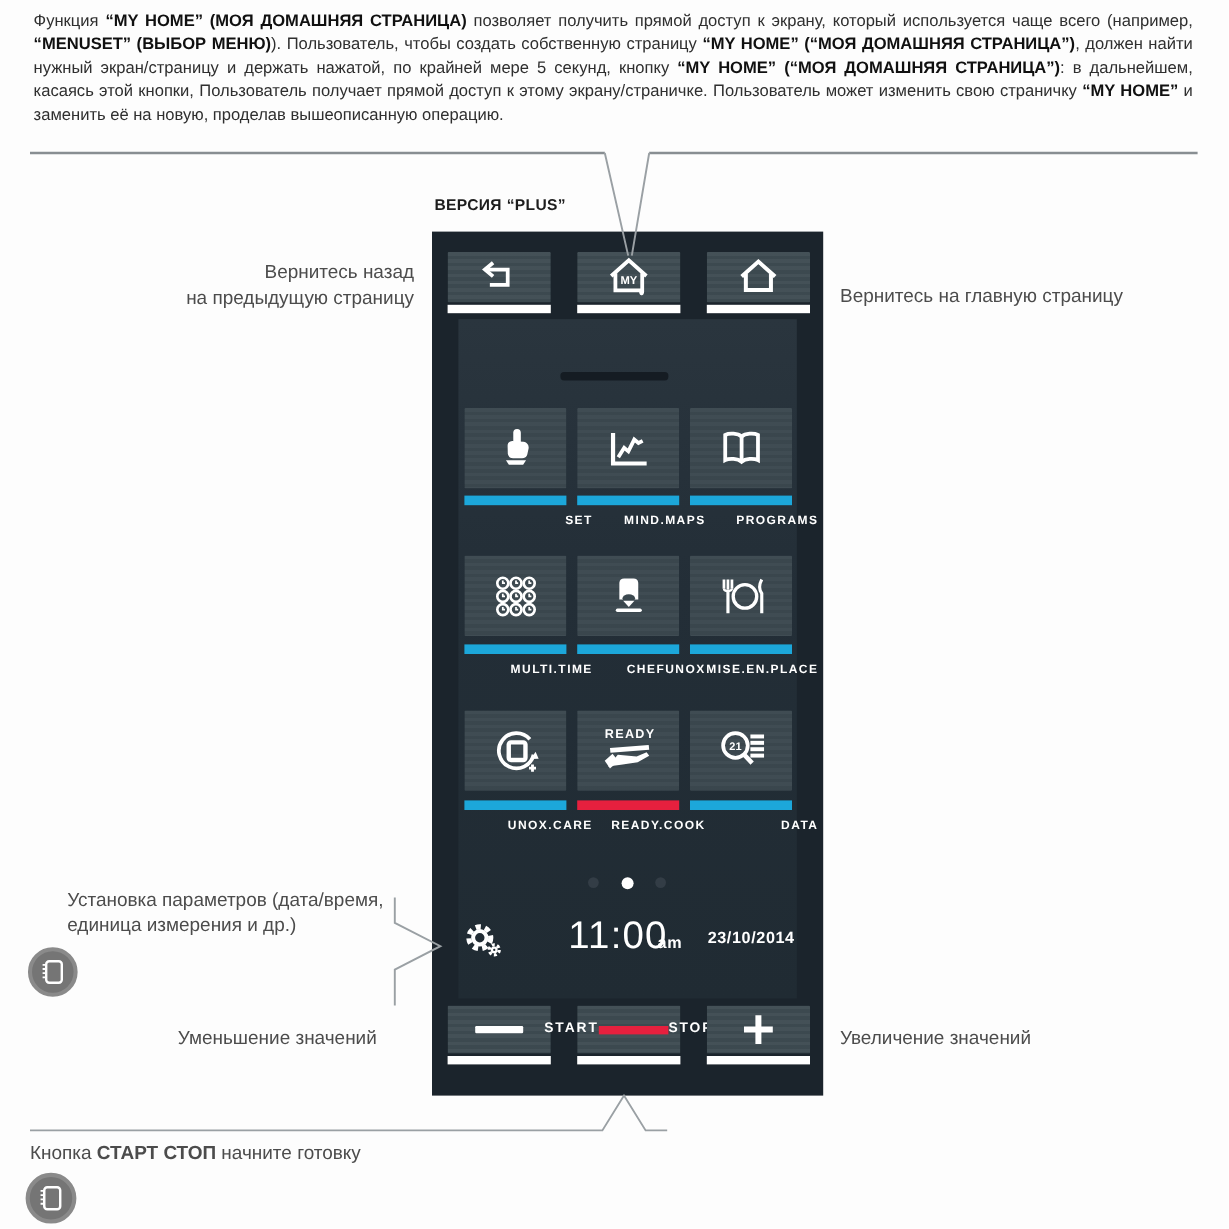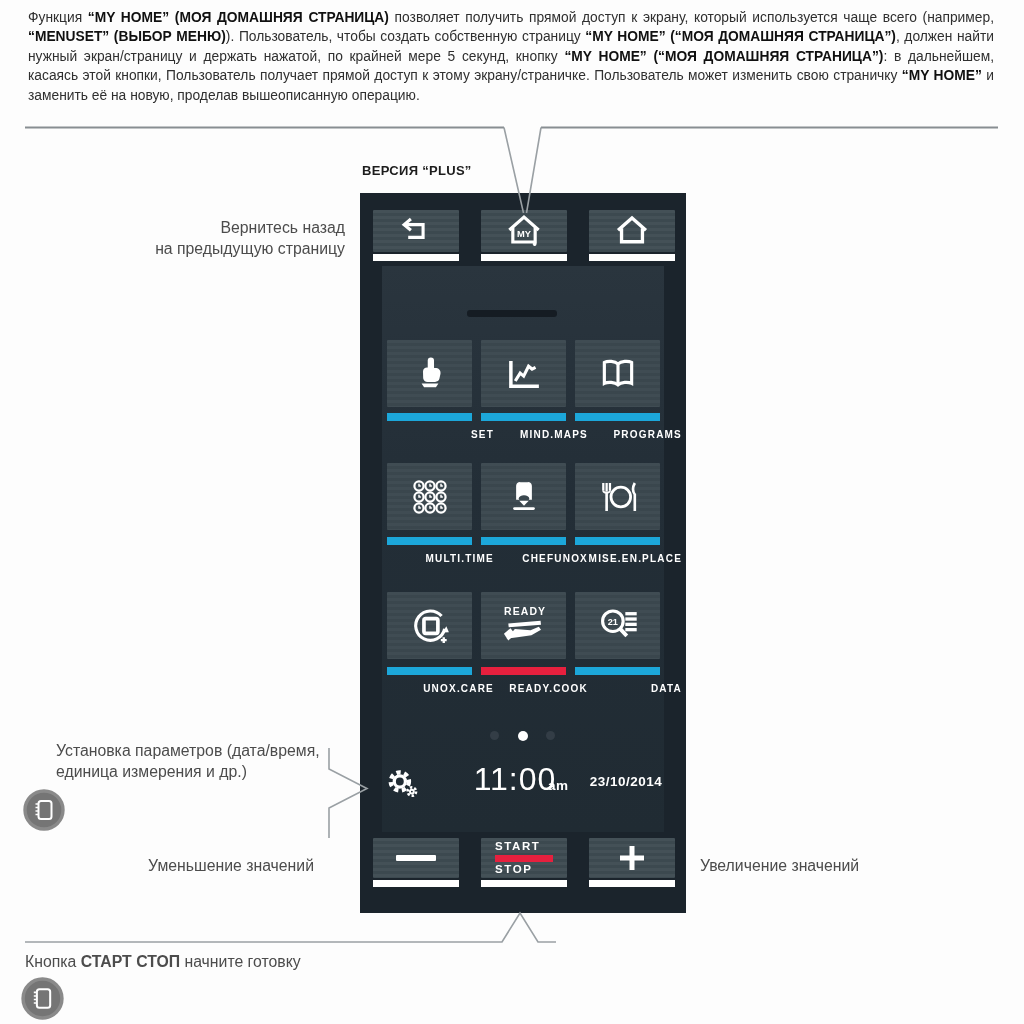--- a/index.html
+++ b/index.html
@@ -40,21 +40,21 @@
               letter-spacing:1.2px;color:#fff;}
   .dot{position:absolute;width:10px;height:10px;border-radius:50%;top:538px;}
   .dot.dim{background:#333d46;width:9px;height:9px;}
   .dot.active{background:#ffffff;}
   #time-text{position:absolute;left:90px;top:568px;width:130px;text-align:center;color:#fff;
              font-size:32px;letter-spacing:1px;font-weight:400;}
   #meridiem-text{position:absolute;left:188px;top:585px;color:#fff;font-size:13.5px;font-weight:bold;letter-spacing:.5px;}
   #date-text{position:absolute;left:226px;top:581px;width:80px;text-align:center;color:#fff;
              font-size:13.5px;font-weight:bold;letter-spacing:.5px;}
   #gear-btn{position:absolute;left:24px;top:572px;width:38px;height:38px;}
-  .ss-stack{display:flex;flex-direction:column;align-items:flex-start;line-height:1;}
+  .ss-stack{display:flex;flex-direction:row;align-items:flex-end;line-height:1;}
   .ss-text{color:#fff;font-size:11.5px;font-weight:bold;letter-spacing:1.6px;}
   .ss-bar{width:58px;height:7px;margin:2px 0;}
   .hbar{width:40px;height:6px;background:#fff;border-radius:1px;}
 </style>
 </head>
 <body>
 
 <div id="canvas">
 
   <p id="intro"><span>Функция </span><b>“MY HOME” (МОЯ ДОМАШНЯЯ СТРАНИЦА)</b><span> позволяет получить прямой доступ к экрану, который используется чаще всего (например, </span><b>“MENUSET” (ВЫБОР МЕНЮ)</b><span>). Пользователь, чтобы создать собственную страницу </span><b>“MY HOME” (“МОЯ ДОМАШНЯЯ СТРАНИЦА”)</b><span>, должен найти нужный экран/страницу и держать нажатой, по крайней мере 5 секунд, кнопку </span><b>“MY HOME” (“МОЯ ДОМАШНЯЯ СТРАНИЦА”)</b><span>: в дальнейшем, касаясь этой кнопки, Пользователь получает прямой доступ к этому экрану/страничке. Пользователь может изменить свою страничку </span><b>“MY HOME”</b><span> и заменить её на новую, проделав вышеописанную операцию.</span></p>
@@ -66,20 +66,21 @@
     <path d="M25 942 H502 L520 913 L538 942 H556" stroke="#9aa0a4" stroke-width="1.6" fill="none"></path>
   </svg>
 
   <div id="version-label">ВЕРСИЯ “PLUS”</div>
 
   <div id="ann-back" class="ann">
     <div>Вернитесь назад</div>
     <div>на предыдущую страницу</div>
   </div>
 
+  <div id="ann-home" class="ann">Вернитесь на главную страницу</div>
 
   <div id="ann-settings" class="ann">
     <div>Установка параметров (дата/время,</div>
     <div>единица измерения и др.)</div>
   </div>
 
   <div id="ann-decrease" class="ann">Уменьшение значений</div>
   <div id="ann-increase" class="ann">Увеличение значений</div>
   <div id="ann-startstop" class="ann"><span>Кнопка </span><b>СТАРТ СТОП</b><span> начните готовку</span></div>
 

